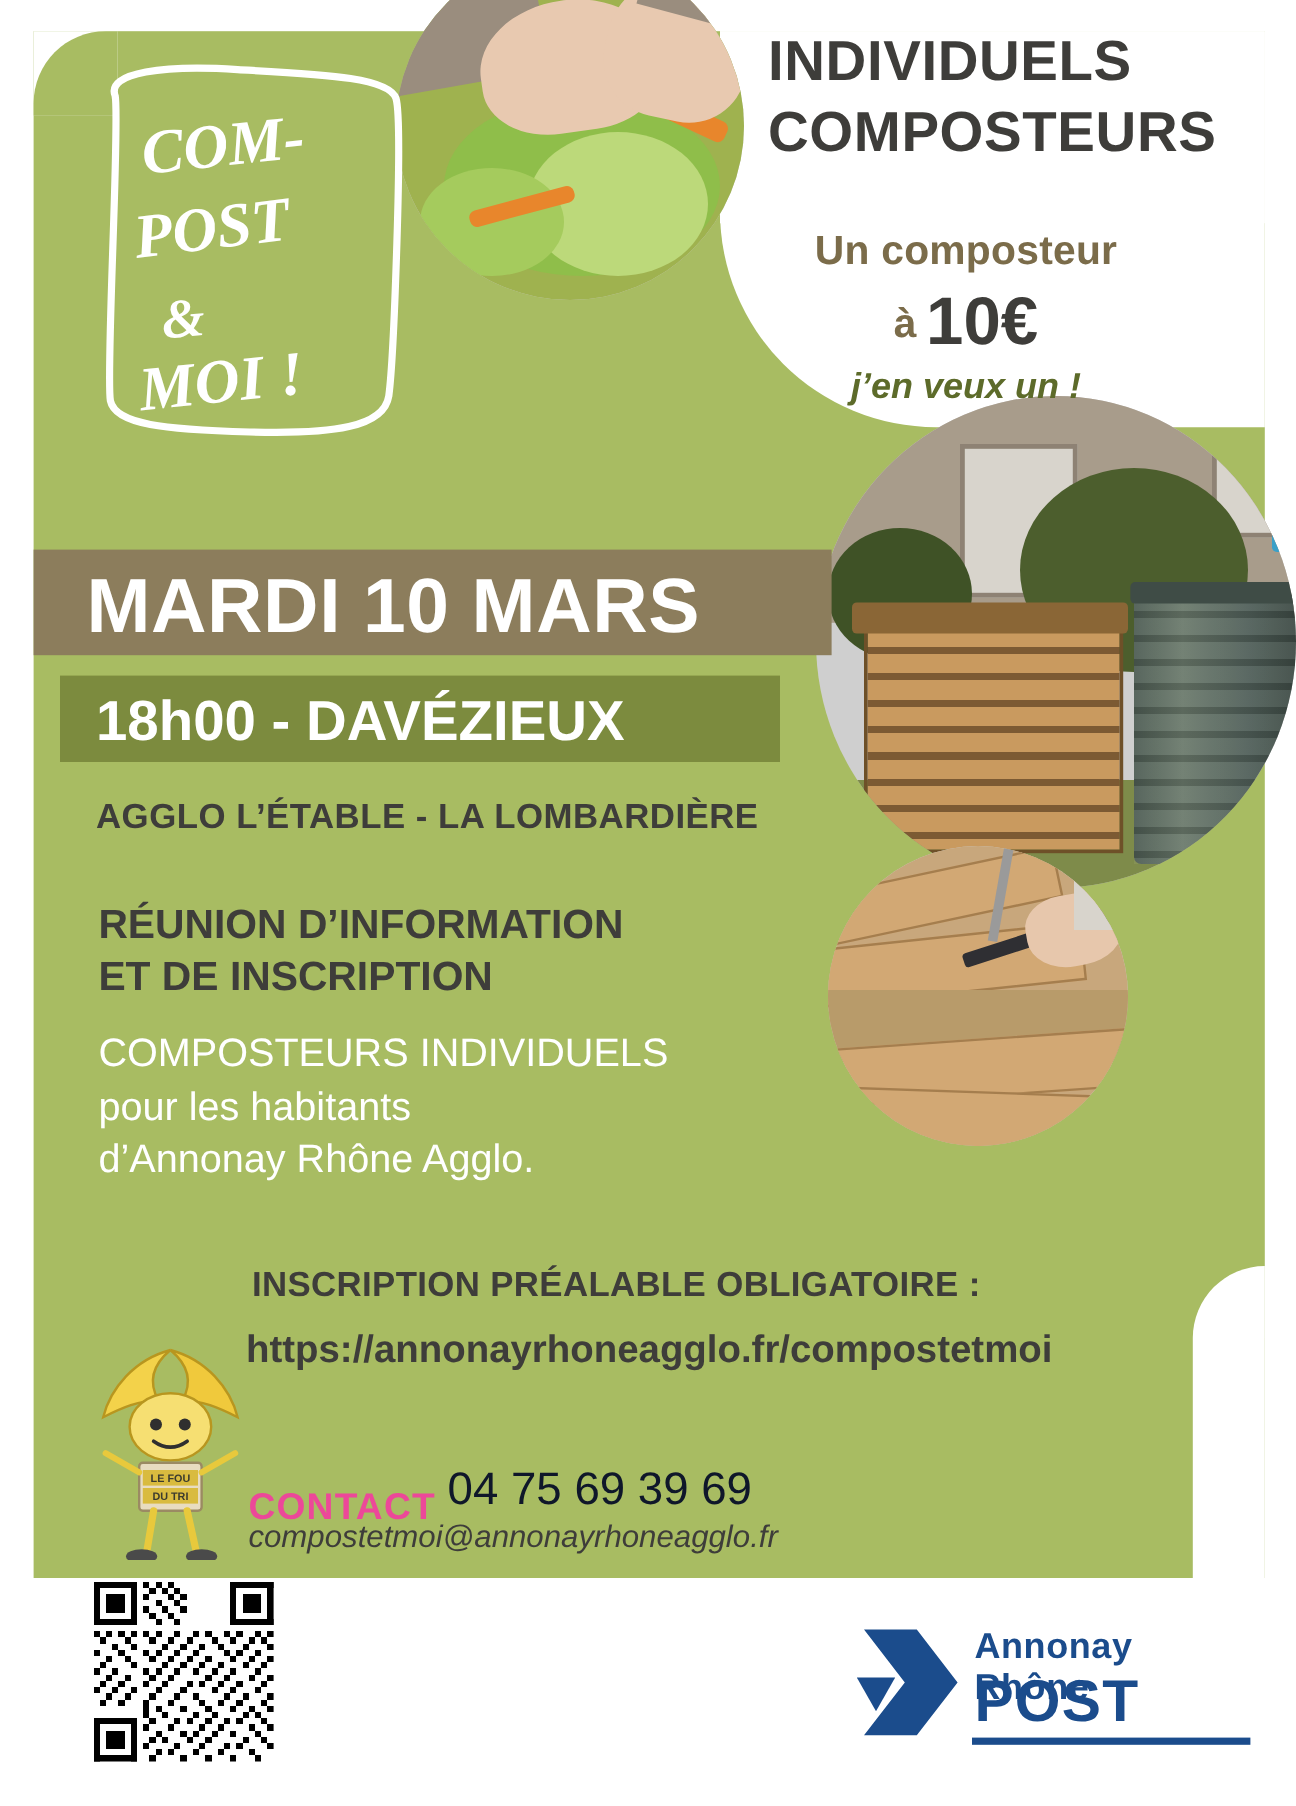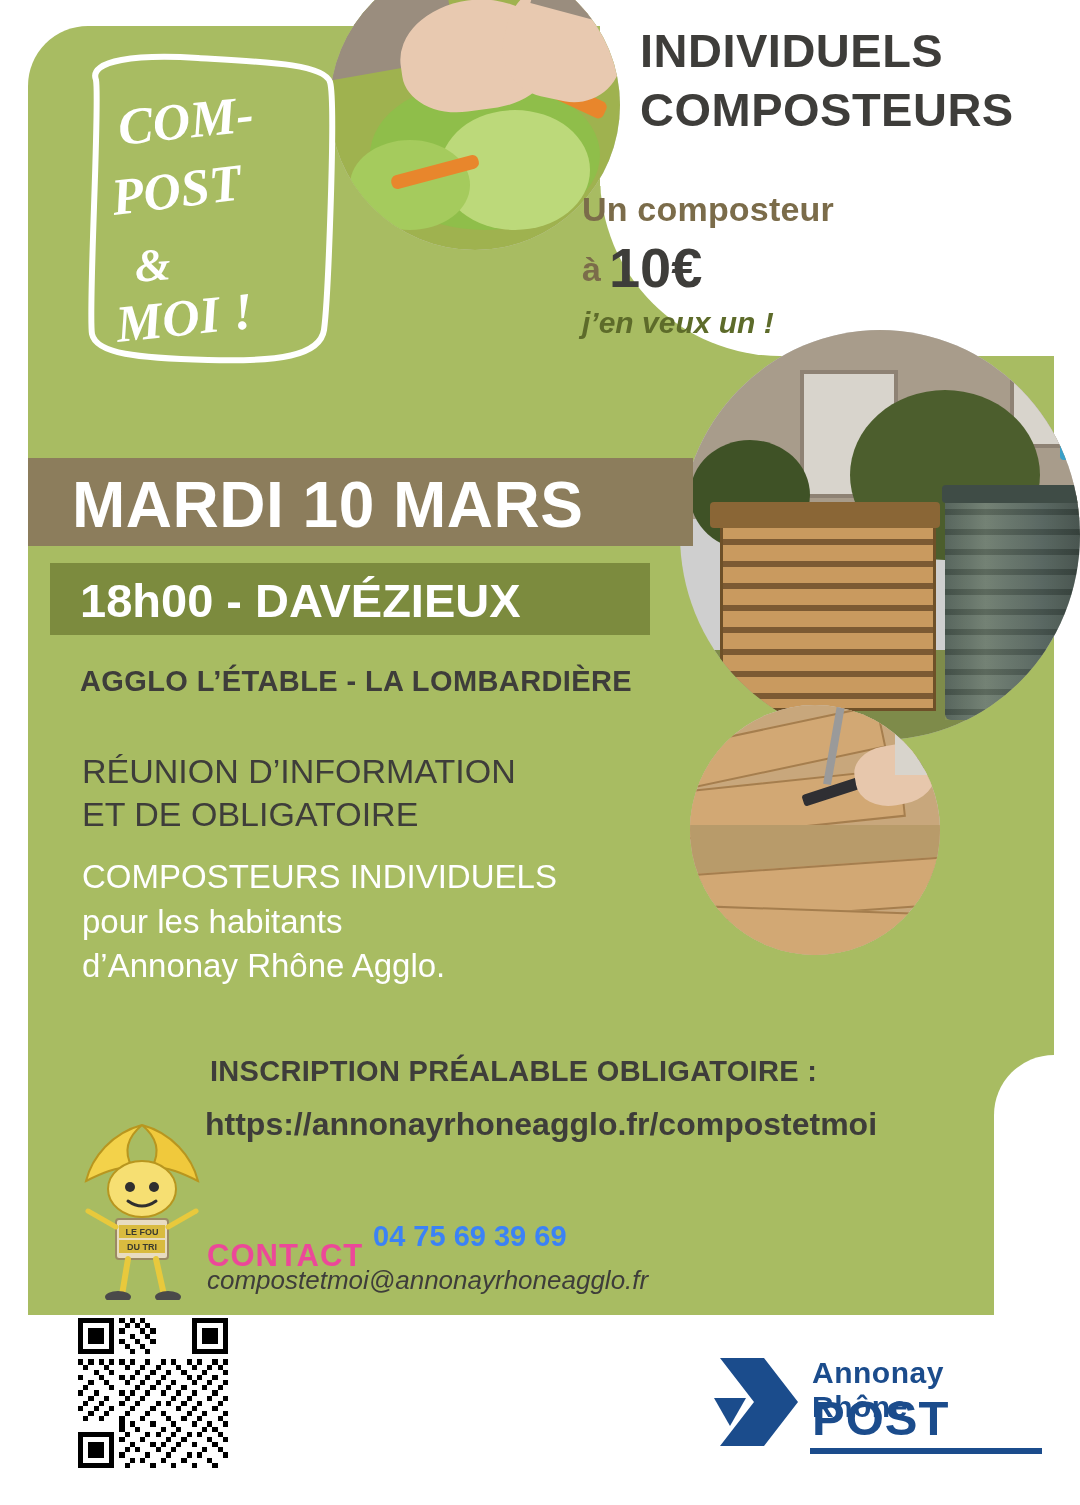--- a/index.html
+++ b/index.html
@@ -199,24 +199,24 @@
     top: 22px;
     width: 420px;
     color: #3e3d3a;
     font-weight: bold;
     font-size: 47px;
     line-height: 1.25;
     letter-spacing: 0.5px;
   }
   .price-block {
     position: absolute;
-    left: 582px;
+    left: 570px;
     top: 190px;
     width: 470px;
-    text-align: left;
+    text-align: center;
     color: #6e6245;
   }
   .price-line1 {
     font-size: 34px;
     font-weight: bold;
     color: #7b6c4a;
     letter-spacing: 0.2px;
   }
   .price-line2 {
     margin-top: 6px;
@@ -283,21 +283,21 @@
     color: #3e3d3a;
     letter-spacing: 0.4px;
   }
 
   .meeting-title {
     position: absolute;
     left: 82px;
     top: 750px;
     width: 620px;
     font-size: 34px;
-    font-weight: normal;
+    font-weight: bold;
     color: #3e3d3a;
     line-height: 1.25;
   }
   .meeting-sub {
     position: absolute;
     left: 82px;
     top: 855px;
     width: 620px;
     font-size: 33px;
     color: #ffffff;
@@ -339,23 +339,23 @@
     font-size: 31px;
     font-weight: bold;
     color: #ec4899;
     letter-spacing: 1px;
     margin-top: 16px;
   }
   .contact-phone {
     position: absolute;
     left: 373px;
     top: 1220px;
-    font-size: 29px;
-    font-weight: bold;
-    color: #3b82f6;
+    font-size: 38px;
+    font-weight: normal;
+    color: #0f172a;
   }
   .contact-email {
     position: absolute;
     left: 207px;
     top: 1265px;
     font-size: 26px;
     font-style: italic;
     color: #3e3d3a;
   }
 
@@ -493,21 +493,21 @@
     <span>MARDI 10 MARS</span>
   </div>
   <div class="band-time">
     <span>18h00 - DAVÉZIEUX</span>
   </div>
 
   <div class="venue">AGGLO L’ÉTABLE - LA LOMBARDIÈRE</div>
 
   <div class="meeting-title">
     <div>RÉUNION D’INFORMATION</div>
-    <div>ET DE OBLIGATOIRE</div>
+    <div>ET DE INSCRIPTION</div>
   </div>
 
   <div class="meeting-sub">
     <div>COMPOSTEURS INDIVIDUELS</div>
     <div>pour les habitants</div>
     <div>d’Annonay Rhône Agglo.</div>
   </div>
 
   <div class="signup-label">INSCRIPTION PRÉALABLE OBLIGATOIRE :</div>
   <div class="signup-url">https://annonayrhoneagglo.fr/compostetmoi</div>

